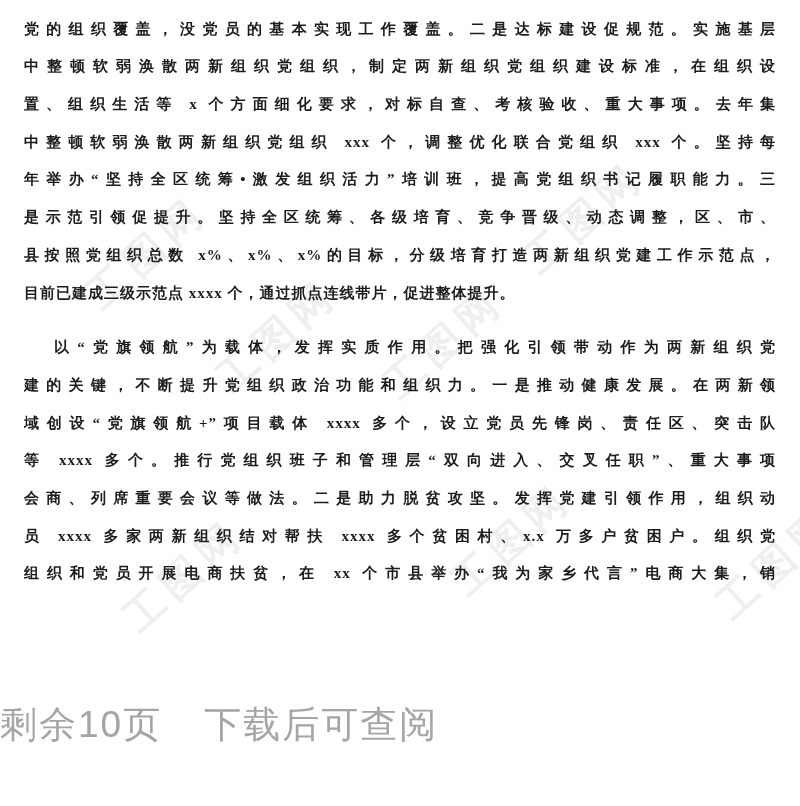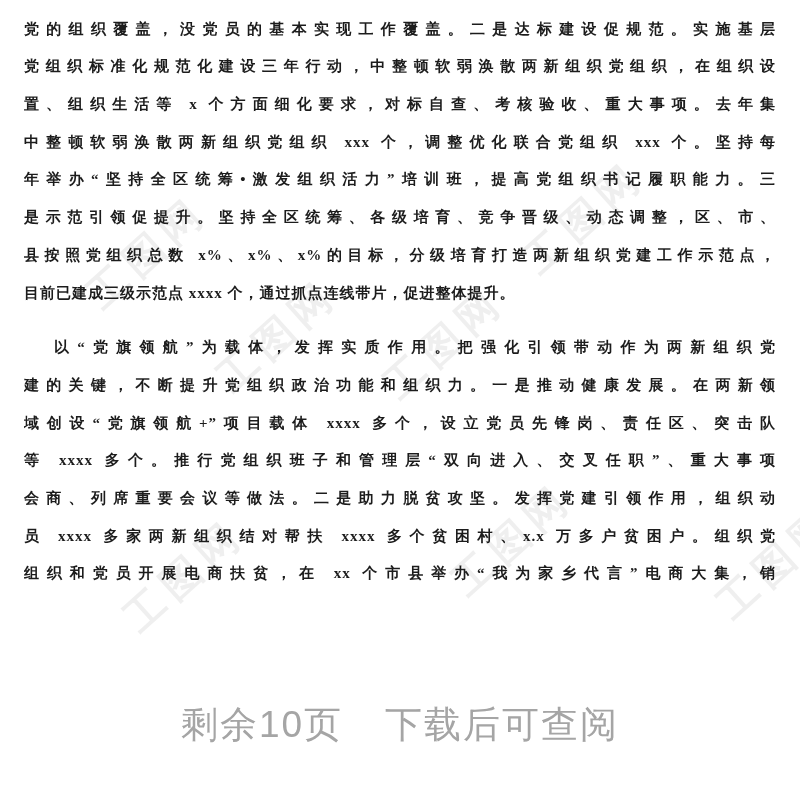--- a/index.html
+++ b/index.html
@@ -57,21 +57,21 @@
   }
   .line.indent-first { text-indent: 2em; }
   .line.no-justify { text-align-last: left; }
   
   .preview-footer {
     position: absolute;
     left: 0;
     right: 0;
     top: 700px;
     z-index: 2;
-    text-align: center;
+    text-align: left;
     font-family: "Liberation Sans", "DejaVu Sans", sans-serif;
     font-size: 37px;
     color: #a5a5a5;
     letter-spacing: 2px;
     white-space: nowrap;
   }
   .preview-footer .gap { display: inline-block; width: 42px; }
 </style>
 </head>
 <body>
@@ -85,21 +85,21 @@
       <div class="wm" style="left: 512px; top: 190px;">工图网</div>
       <div class="wm" style="left: 112px; top: 548px;">工图网</div>
       <div class="wm" style="left: 440px; top: 512px;">工图网</div>
       <div class="wm" style="left: 705px; top: 535px;">工图网</div>
     </div>
 
   <div class="doc-body">
       <div class="paragraph">
         <div class="line">乡镇党委分类管理。针对辖区两新组织点多面广等特点，有党组织的基本实现</div>
         <div class="line">党的组织覆盖，没党员的基本实现工作覆盖。二是达标建设促规范。实施基层</div>
-        <div class="line">党组织标准化规范化建设三年行动，中整顿软弱涣散两新组织党组织，在组织设</div>
+        <div class="line">中整顿软弱涣散两新组织党组织，制定两新组织党组织建设标准，在组织设</div>
         <div class="line">置、组织生活等 x 个方面细化要求，对标自查、考核验收、重大事项。去年集</div>
         <div class="line">中整顿软弱涣散两新组织党组织 xxx 个，调整优化联合党组织 xxx 个。坚持每</div>
         <div class="line">年举办“坚持全区统筹•激发组织活力”培训班，提高党组织书记履职能力。三</div>
         <div class="line">是示范引领促提升。坚持全区统筹、各级培育、竞争晋级、动态调整，区、市、</div>
         <div class="line">县按照党组织总数 x%、x%、x%的目标，分级培育打造两新组织党建工作示范点，</div>
         <div class="line no-justify">目前已建成三级示范点 xxxx 个，通过抓点连线带片，促进整体提升。</div>
       </div>
       <div class="paragraph">
         <div class="line indent-first">以“党旗领航”为载体，发挥实质作用。把强化引领带动作为两新组织党</div>
         <div class="line">建的关键，不断提升党组织政治功能和组织力。一是推动健康发展。在两新领</div>

